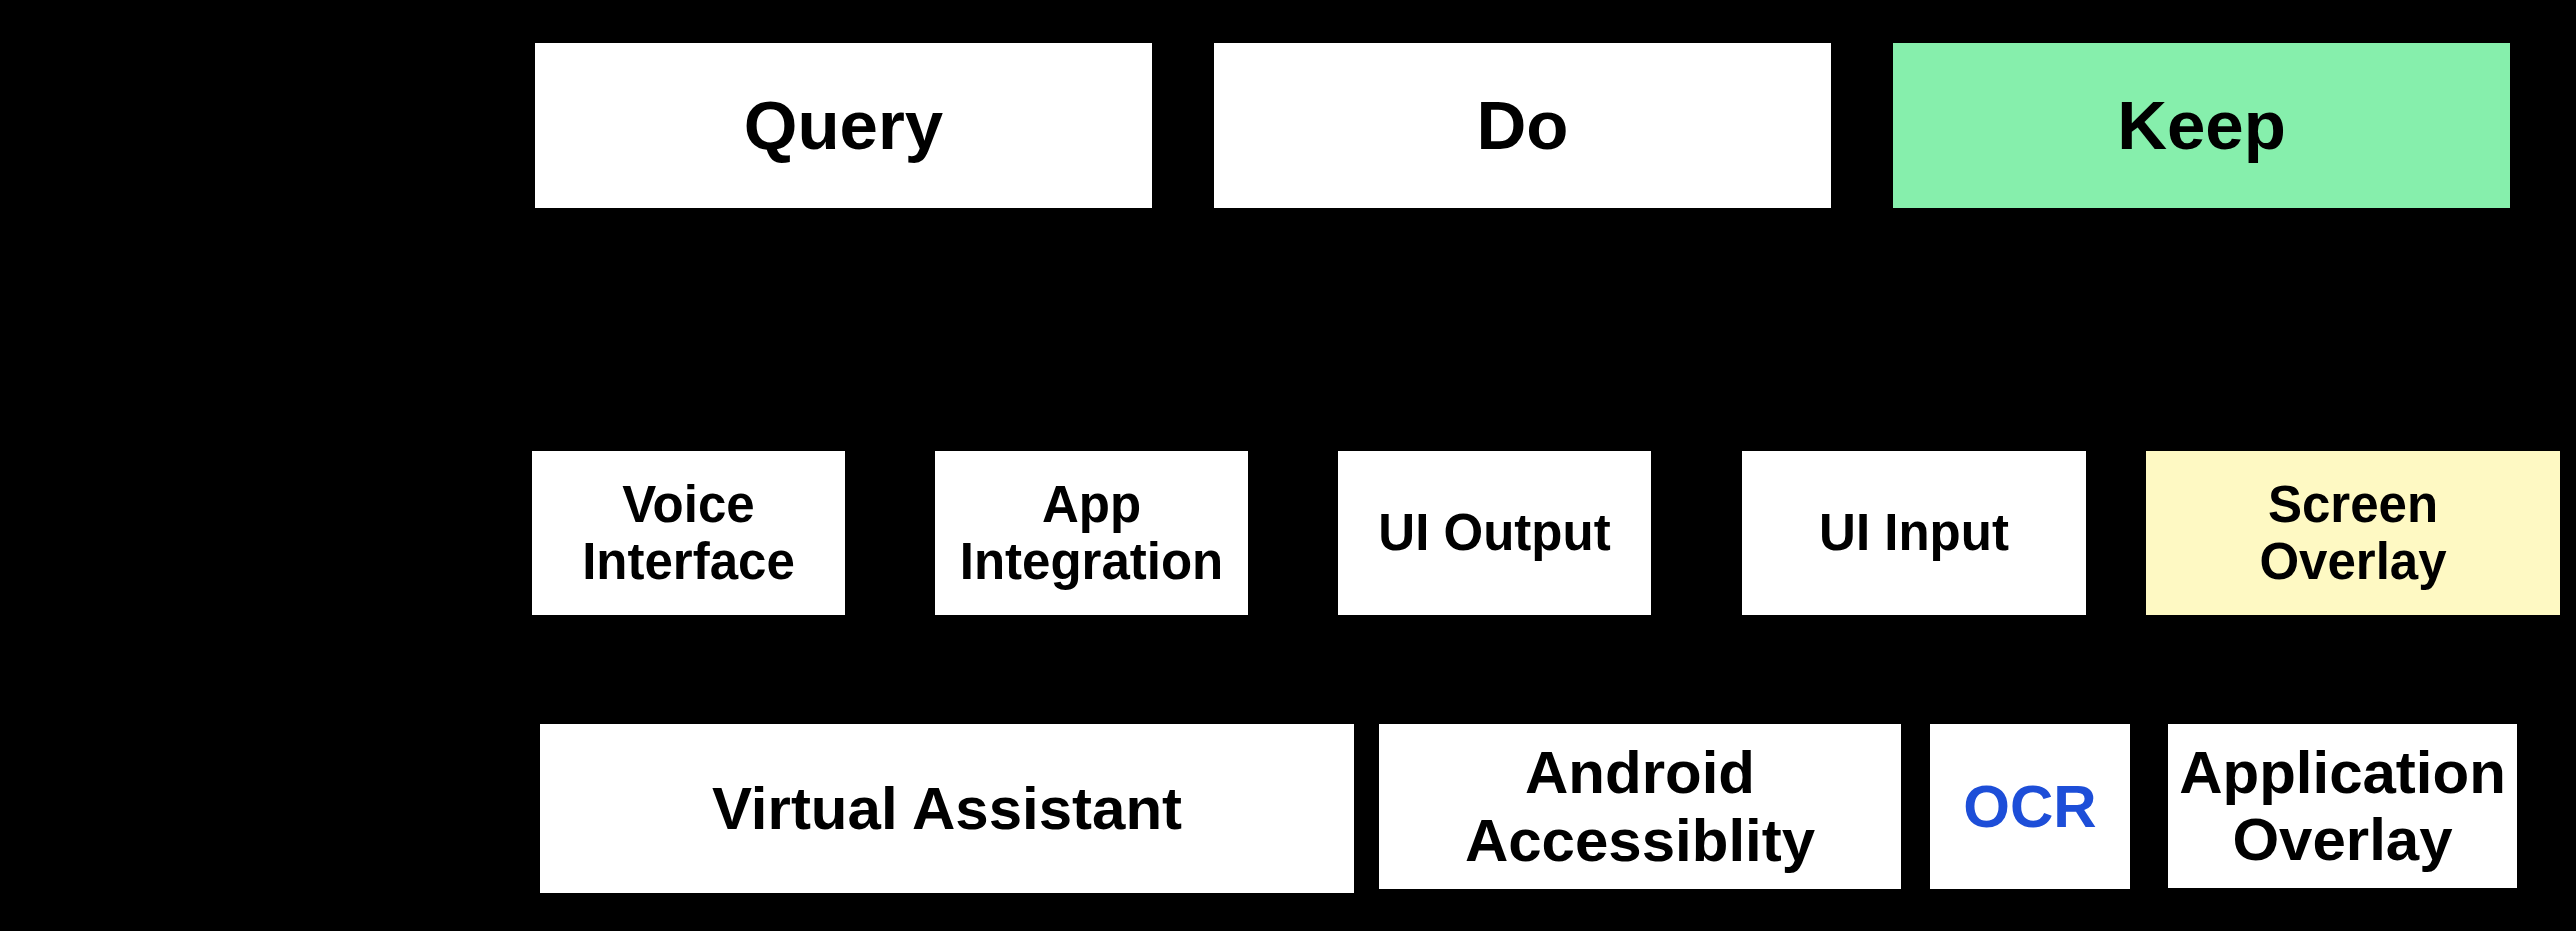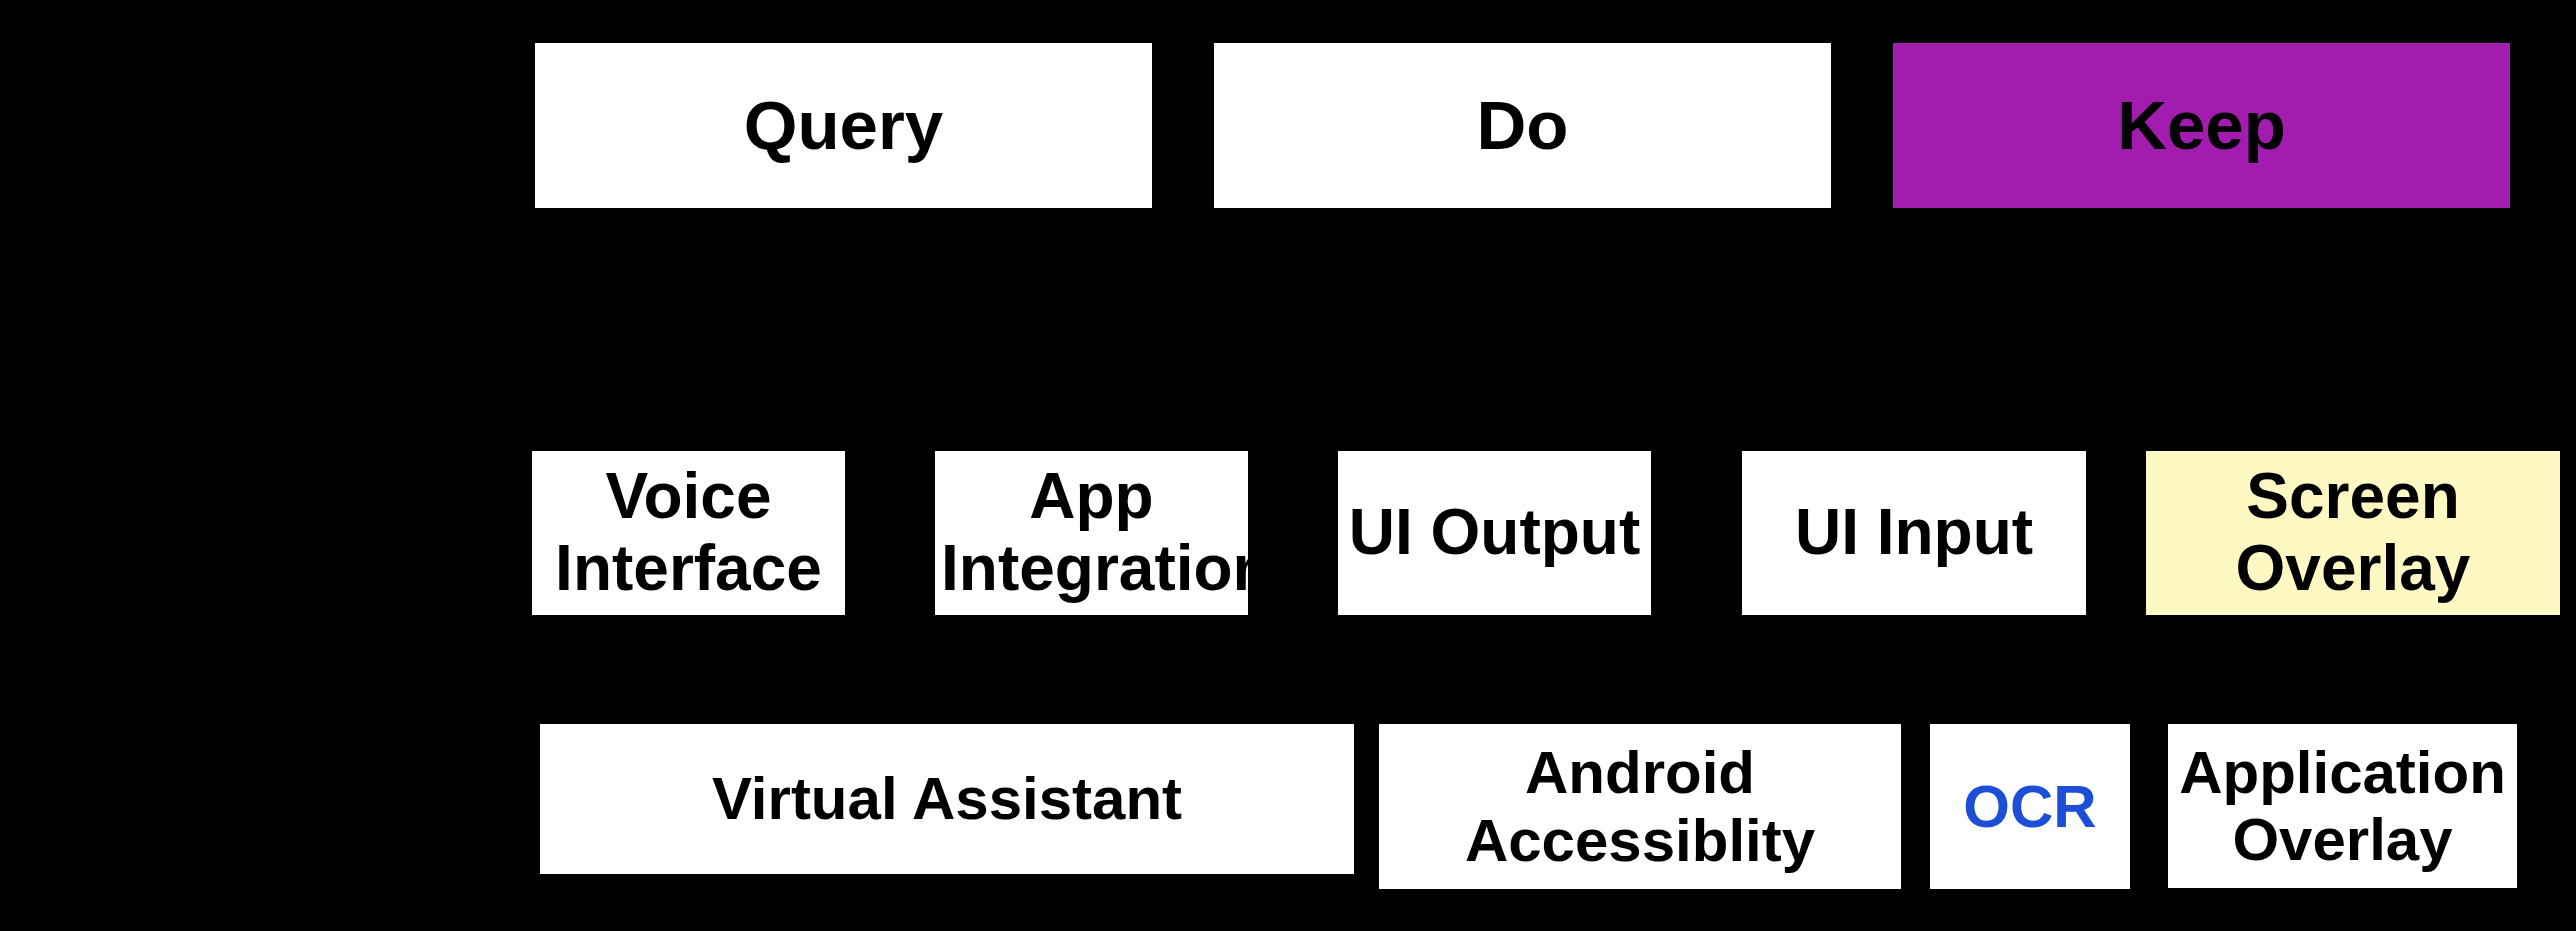--- a/index.html
+++ b/index.html
@@ -37,36 +37,36 @@
   .block .label {
     display: block;
     width: 100%;
     padding: 0 6px;
     box-sizing: border-box;
     white-space: pre-line;
   }
   
   .row-top { font-size: 69px; }
   
-  .row-mid { font-size: 64px; }
+  .row-mid { font-size: 51px; }
   
   .row-bottom { font-size: 60px; }
 </style>
 </head>
 <body>
 
 <div id="diagram-canvas" style="background: rgb(0, 0, 0);">
     <div style="position: absolute; left: 0px; top: 0px; width: 100%; height: 100%;">
       <div class="block row-top" style="left: 535px; top: 43px; width: 617px; height: 165px; background: rgb(255, 255, 255); color: rgb(0, 0, 0);">
         <span class="label">Query</span>
       </div>
       <div class="block row-top" style="left: 1214px; top: 43px; width: 617px; height: 165px; background: rgb(255, 255, 255); color: rgb(0, 0, 0);">
         <span class="label">Do</span>
       </div>
-      <div class="block row-top" style="left: 1893px; top: 43px; width: 617px; height: 165px; background: #a21caf; color: rgb(0, 0, 0);">
+      <div class="block row-top" style="left: 1893px; top: 43px; width: 617px; height: 165px; background: #86efac; color: rgb(0, 0, 0);">
         <span class="label">Keep</span>
       </div>
     </div>
     <div style="position: absolute; left: 0px; top: 0px; width: 100%; height: 100%;">
       <div class="block row-mid" style="left: 532px; top: 451px; width: 313px; height: 164px; background: rgb(255, 255, 255); color: rgb(0, 0, 0);">
         <span class="label">Voice
 Interface</span>
       </div>
       <div class="block row-mid" style="left: 935px; top: 451px; width: 313px; height: 164px; background: rgb(255, 255, 255); color: rgb(0, 0, 0);">
         <span class="label">App
@@ -77,21 +77,21 @@
       </div>
       <div class="block row-mid" style="left: 1742px; top: 451px; width: 344px; height: 164px; background: rgb(255, 255, 255); color: rgb(0, 0, 0);">
         <span class="label">UI Input</span>
       </div>
       <div class="block row-mid" style="left: 2146px; top: 451px; width: 414px; height: 164px; background: #fef9c3; color: rgb(0, 0, 0);">
         <span class="label">Screen
 Overlay</span>
       </div>
     </div>
     <div style="position: absolute; left: 0px; top: 0px; width: 100%; height: 100%;">
-      <div class="block row-bottom" style="left: 540px; top: 724px; width: 814px; height: 150px; background: rgb(255, 255, 255); color: rgb(0, 0, 0);">
+      <div class="block row-bottom" style="left: 540px; top: 724px; width: 814px; height: 169px; background: rgb(255, 255, 255); color: rgb(0, 0, 0);">
         <span class="label">Virtual Assistant</span>
       </div>
       <div class="block row-bottom" style="left: 1379px; top: 724px; width: 522px; height: 165px; background: rgb(255, 255, 255); color: rgb(0, 0, 0);">
         <span class="label">Android
 Accessiblity</span>
       </div>
       <div class="block row-bottom" style="left: 1930px; top: 724px; width: 200px; height: 165px; background: rgb(255, 255, 255); color: #1d4ed8;">
         <span class="label">OCR</span>
       </div>
       <div class="block row-bottom" style="left: 2168px; top: 724px; width: 349px; height: 164px; background: rgb(255, 255, 255); color: rgb(0, 0, 0); justify-content: flex-end;">

